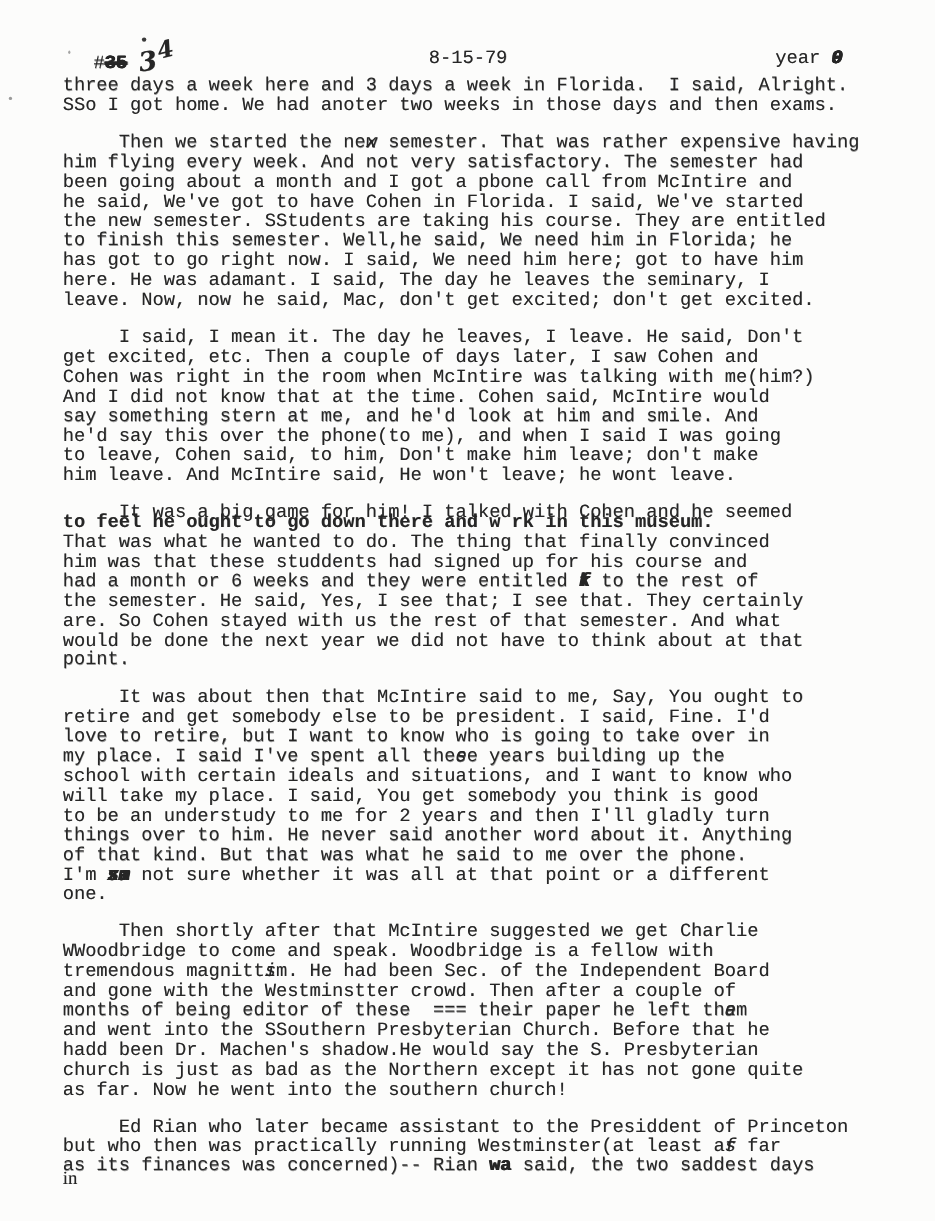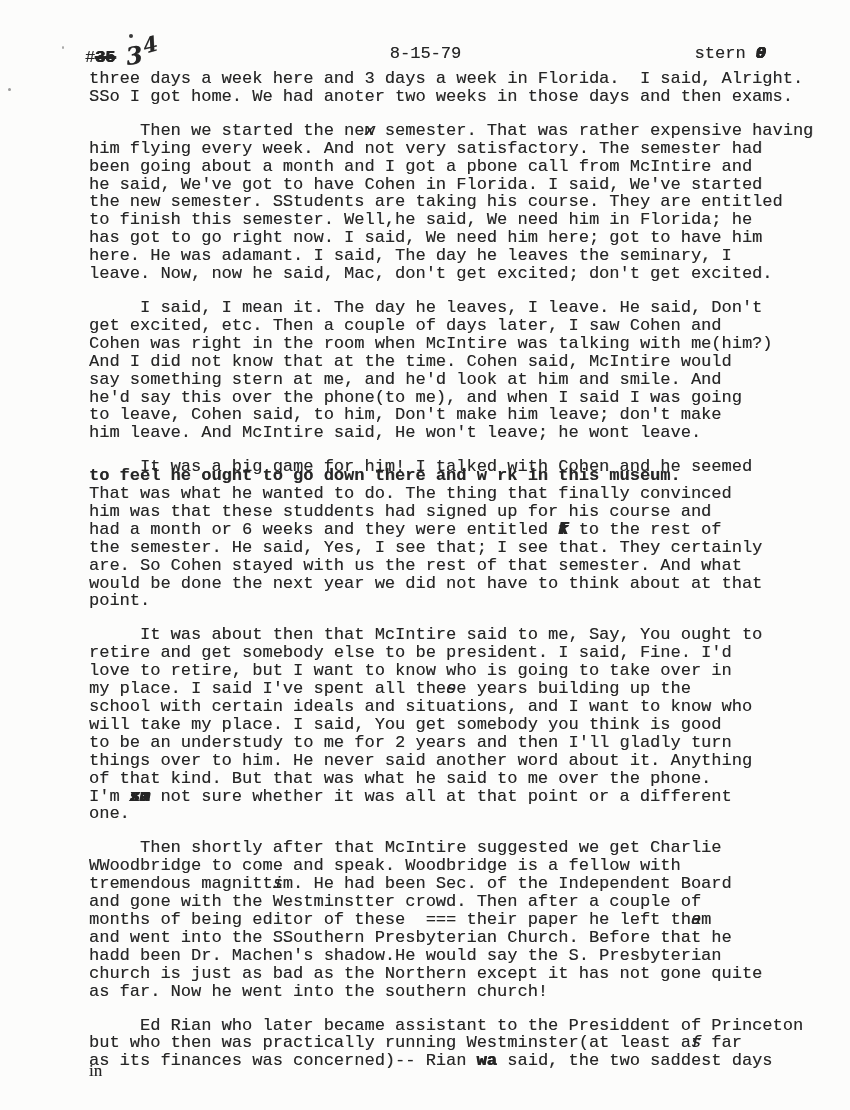--- a/index.html
+++ b/index.html
@@ -14,21 +14,21 @@
     font-size:17px;line-height:18px;white-space:pre;
     text-shadow:0.3px 0.3px 0.5px rgba(38,38,38,0.45);
   }
   .h-date{position:absolute;left:50%;transform:translateX(-50%);}
   .body-text{
     position:absolute;top:70px;left:57px;right:20px;
     font-size:17px;line-height:17.9px;white-space:pre;
     text-shadow:0.3px 0.3px 0.5px rgba(38,38,38,0.45);
   }
   .para{margin:0 0 16px 0;}
-  .line{white-space:pre;margin-left:32px;}
+  .line{white-space:pre;}
   .up9{margin-top:-9px;font-weight:bold;}
   .up8{margin-top:-8px;font-family:Liberation Serif, serif;}
   
   .ov{font-weight:bold;text-shadow:0.45px 0 currentColor,-0.45px 0 currentColor;}
   
   .ov2{display:inline-block;width:0.6em;letter-spacing:-0.6em;font-style:italic;}
   .st{text-decoration:line-through;text-decoration-thickness:2.5px;}
   
   .hw{font-family:"DejaVu Serif",serif;font-style:italic;font-weight:700;
       font-size:24px;position:relative;top:2px;display:inline-block;transform:rotate(-8deg);}
@@ -42,17 +42,17 @@
 <body>
 
 <div class="page">
   <div class="speck s1"></div>
   <div class="speck s2"></div>
   <div class="speck s3"></div>
 
   <div class="header">
     <span class="h-left" id="hdr-left"><span>#</span><span class="ov st">35</span><span> </span><span class="hw">3</span><span class="hw up">4</span></span>
     <span class="h-date">8-15-79</span>
-    <span class="h-right" id="hdr-right"><span>stern </span><span class="ov2 ov">90</span></span>
+    <span class="h-right" id="hdr-right"><span>year </span><span class="ov2 ov">90</span></span>
   </div>
 
   <div class="body-text" id="doc-body"><div class="para"><div class="line">three days a week here and 3 days a week in Florida.  I said, Alright.</div><div class="line">SSo I got home. We had anoter two weeks in those days and then exams.</div></div><div class="para"><div class="line"><span>     Then we started the ne</span><span class="ov2">wx</span><span> semester. That was rather expensive having</span></div><div class="line">him flying every week. And not very satisfactory. The semester had</div><div class="line">been going about a month and I got a pbone call from McIntire and</div><div class="line">he said, We've got to have Cohen in Florida. I said, We've started</div><div class="line">the new semester. SStudents are taking his course. They are entitled</div><div class="line">to finish this semester. Well,he said, We need him in Florida; he</div><div class="line">has got to go right now. I said, We need him here; got to have him</div><div class="line">here. He was adamant. I said, The day he leaves the seminary, I</div><div class="line">leave. Now, now he said, Mac, don't get excited; don't get excited.</div></div><div class="para"><div class="line">     I said, I mean it. The day he leaves, I leave. He said, Don't</div><div class="line">get excited, etc. Then a couple of days later, I saw Cohen and</div><div class="line">Cohen was right in the room when McIntire was talking with me(him?)</div><div class="line">And I did not know that at the time. Cohen said, McIntire would</div><div class="line">say something stern at me, and he'd look at him and smile. And</div><div class="line">he'd say this over the phone(to me), and when I said I was going</div><div class="line">to leave, Cohen said, to him, Don't make him leave; don't make</div><div class="line">him leave. And McIntire said, He won't leave; he wont leave.</div></div><div class="para"><div class="line">     It was a big game for him! I talked with Cohen and he seemed</div><div class="line up9"><span>to feel he ought to go down there and w rk in this museum.</span></div><div class="line">That was what he wanted to do. The thing that finally convinced</div><div class="line">him was that these studdents had signed up for his course and</div><div class="line"><span>had a month or 6 weeks and they were entitled </span><span class="ov2 ov">fk</span><span> to the rest of</span></div><div class="line">the semester. He said, Yes, I see that; I see that. They certainly</div><div class="line">are. So Cohen stayed with us the rest of that semester. And what</div><div class="line">would be done the next year we did not have to think about at that</div><div class="line">point.</div></div><div class="para"><div class="line">     It was about then that McIntire said to me, Say, You ought to</div><div class="line">retire and get somebody else to be president. I said, Fine. I'd</div><div class="line">love to retire, but I want to know who is going to take over in</div><div class="line"><span>my place. I said I've spent all the</span><span class="ov2">es</span><span>e years building up the</span></div><div class="line">school with certain ideals and situations, and I want to know who</div><div class="line">will take my place. I said, You get somebody you think is good</div><div class="line">to be an understudy to me for 2 years and then I'll gladly turn</div><div class="line">things over to him. He never said another word about it. Anything</div><div class="line">of that kind. But that was what he said to me over the phone.</div><div class="line"><span>I'm </span><span class="ov2 ov">sx</span><span class="ov2 ov">am</span><span> not sure whether it was all at that point or a different</span></div><div class="line">one.</div></div><div class="para"><div class="line">     Then shortly after that McIntire suggested we get Charlie</div><div class="line">WWoodbridge to come and speak. Woodbridge is a fellow with</div><div class="line"><span>tremendous magnitt</span><span class="ov2">si</span><span>m. He had been Sec. of the Independent Board</span></div><div class="line">and gone with the Westminstter crowd. Then after a couple of</div><div class="line"><span>months of being editor of these  === their paper he left th</span><span class="ov2">ea</span><span>m</span></div><div class="line">and went into the SSouthern Presbyterian Church. Before that he</div><div class="line">hadd been Dr. Machen's shadow.He would say the S. Presbyterian</div><div class="line">church is just as bad as the Northern except it has not gone quite</div><div class="line">as far. Now he went into the southern church!</div></div><div class="para"><div class="line">     Ed Rian who later became assistant to the Presiddent of Princeton</div><div class="line"><span>but who then was practically running Westminster(at least a</span><span class="ov2">sf</span><span> far</span></div><div class="line"><span>as its finances was concerned)-- Rian </span><span class="ov">wa</span><span> said, the two saddest days</span></div><div class="line up8"><span>in</span></div></div></div>
 </div>
 
 </body></html>

